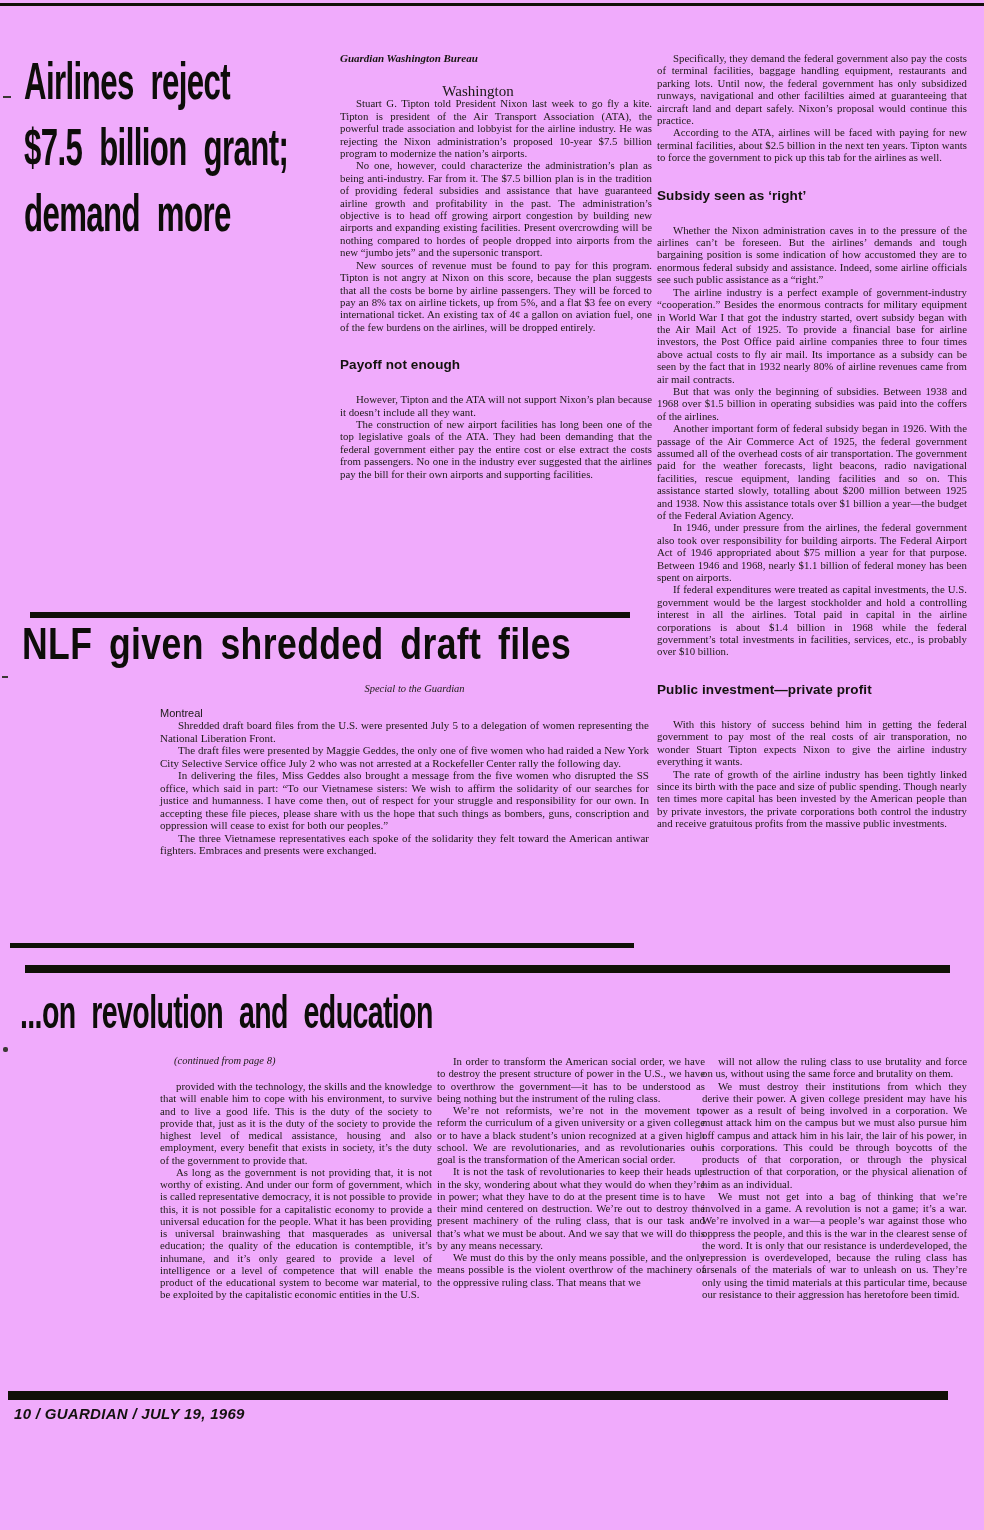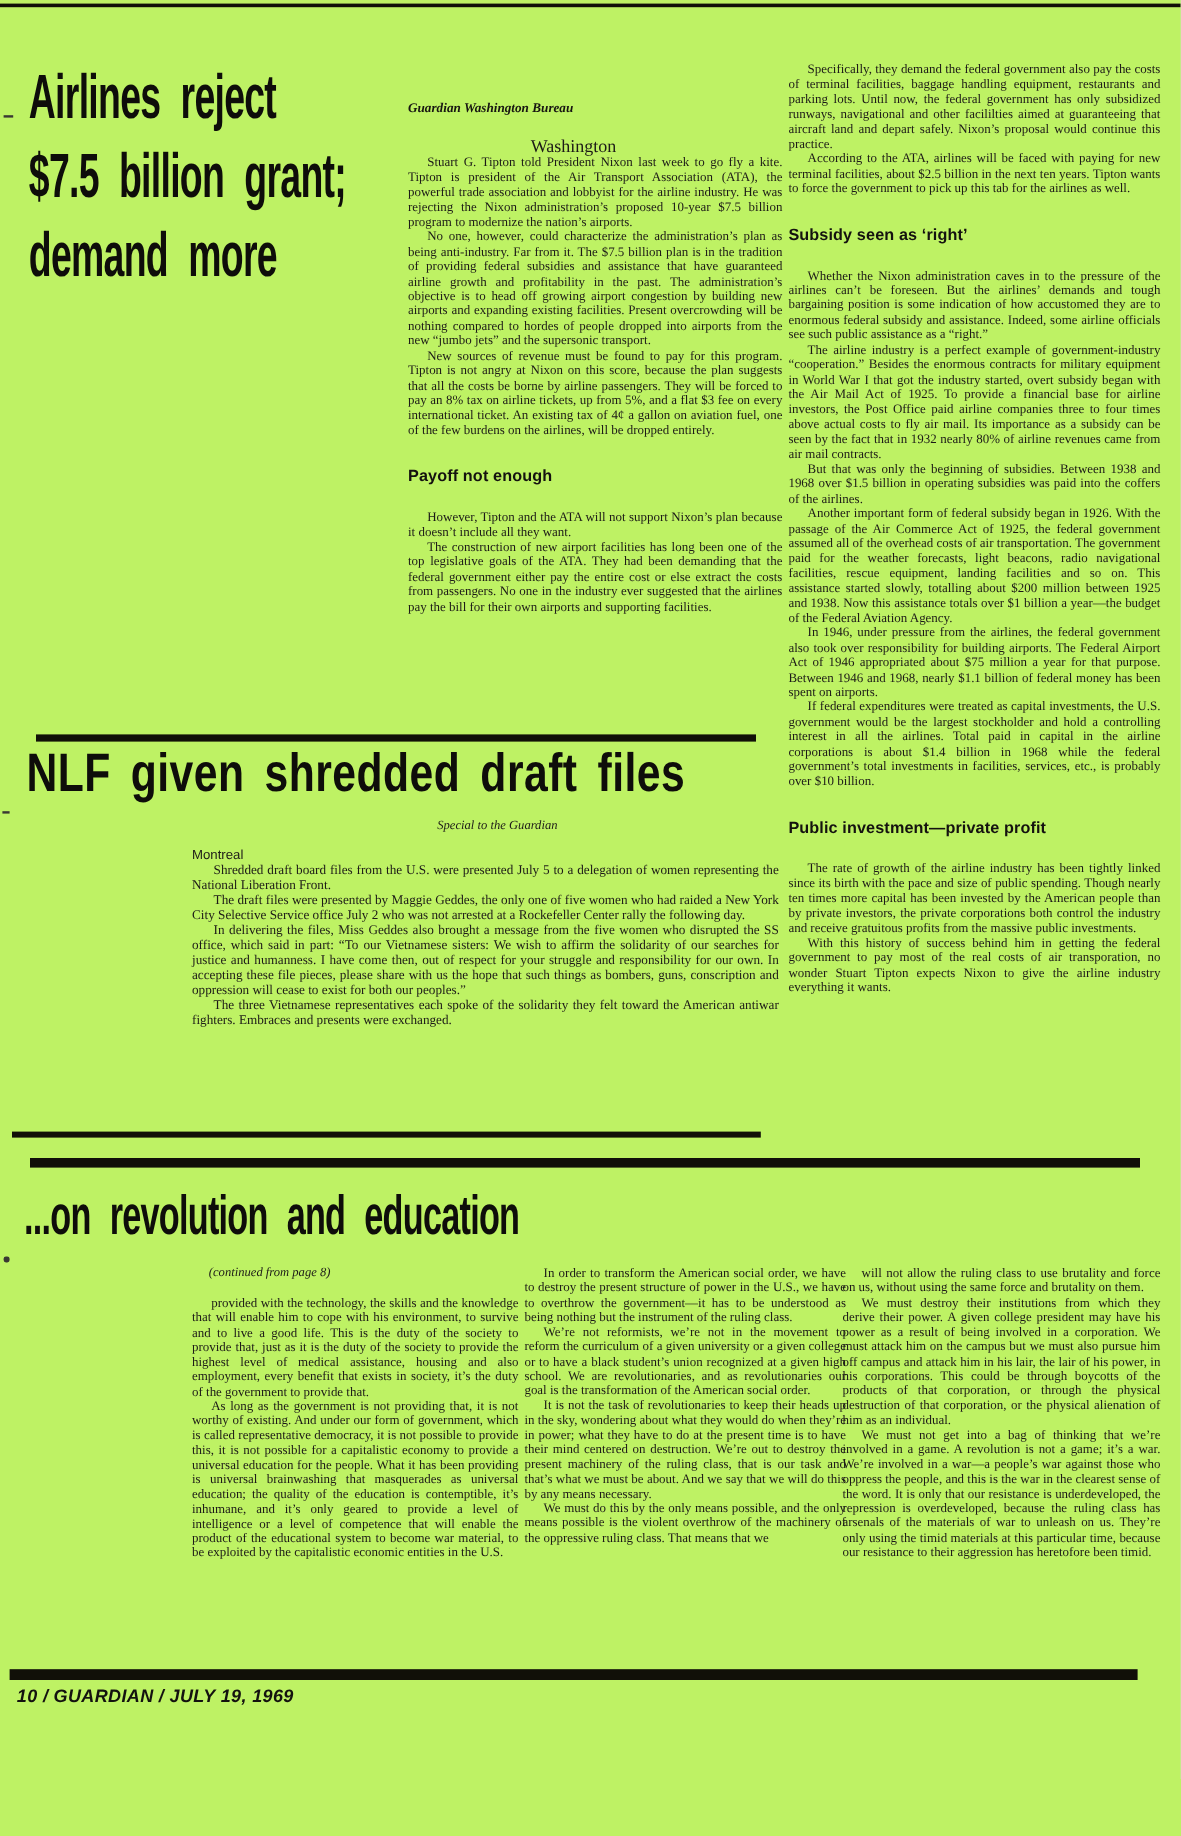--- a/index.html
+++ b/index.html
@@ -1,32 +1,32 @@
 <!DOCTYPE html>
 <html><head>
 <meta charset="utf-8">
 <style>
   html,body{margin:0;padding:0;background:#d8d6d0;}
-  .page{position:relative;width:984px;height:1530px;background:#bef264;overflow:hidden;
+  .page{position:relative;width:984px;height:1530px;background:#f0abfc;overflow:hidden;
         font-family:"Liberation Serif",serif;color:#1c1a17;}
   .rule{position:absolute;background:#111008;}
   .top-rule{left:0;top:3px;width:984px;height:3px;}
   .nlf-top-rule{left:30px;top:612px;width:600px;height:6px;}
   .nlf-bottom-rule{left:10px;top:943px;width:624px;height:5px;}
   .edu-top-rule{left:25px;top:965px;width:925px;height:8px;}
   .footer-rule{left:8px;top:1391px;width:940px;height:9px;}
 
   .main-headline{position:absolute;left:24px;top:48px;width:560px;margin:0;
     font-family:"Liberation Sans",sans-serif;font-weight:900;font-size:52px;line-height:66px;
     letter-spacing:-1px;word-spacing:.28em;color:#0e0d0a;
     transform:scaleX(.60);transform-origin:0 0;}
   .headline-line{display:block;margin:0;}
 
   .col{position:absolute;top:52px;}
-  .col-2{left:340px;width:312px;margin-top:32px;}
+  .col-2{left:340px;width:312px;}
   .col-3{left:657px;width:310px;}
 
   .para{margin:0;text-align:justify;text-indent:16px;
     font-size:10.8px;line-height:12.4px;color:#1c1a17;}
   .para.sans{font-family:Liberation Serif, serif;font-size:11px;line-height:12.45px;text-indent:18px;}
   .para.edu{line-height:12.25px;}
 
   .byline{font-style:italic;font-weight:700;font-size:11px;line-height:13px;color:#171511;}
   .dateline{font-size:15px;line-height:12.4px;text-align:center;padding-right:36px;margin-top:20px;}
   .subhead{font-family:"Liberation Sans",sans-serif;font-weight:700;font-size:13.5px;line-height:16px;
@@ -101,22 +101,22 @@
       <div>
           <p class="para">Whether the Nixon administration caves in to the pressure of the airlines can’t be foreseen. But the airlines’ demands and tough bargaining position is some indication of how accustomed they are to enormous federal subsidy and assistance. Indeed, some airline officials see such public assistance as a “right.”</p>
           <p class="para">The airline industry is a perfect example of government-industry “cooperation.” Besides the enormous contracts for military equipment in World War I that got the industry started, overt subsidy began with the Air Mail Act of 1925. To provide a financial base for airline investors, the Post Office paid airline companies three to four times above actual costs to fly air mail. Its importance as a subsidy can be seen by the fact that in 1932 nearly 80% of airline revenues came from air mail contracts.</p>
           <p class="para">But that was only the beginning of subsidies. Between 1938 and 1968 over $1.5 billion in operating subsidies was paid into the coffers of the airlines.</p>
           <p class="para">Another important form of federal subsidy began in 1926. With the passage of the Air Commerce Act of 1925, the federal government assumed all of the overhead costs of air transportation. The government paid for the weather forecasts, light beacons, radio navigational facilities, rescue equipment, landing facilities and so on. This assistance started slowly, totalling about $200 million between 1925 and 1938. Now this assistance totals over $1 billion a year—the budget of the Federal Aviation Agency.</p>
           <p class="para">In 1946, under pressure from the airlines, the federal government also took over responsibility for building airports. The Federal Airport Act of 1946 appropriated about $75 million a year for that purpose. Between 1946 and 1968, nearly $1.1 billion of federal money has been spent on airports.</p>
           <p class="para">If federal expenditures were treated as capital investments, the U.S. government would be the largest stockholder and hold a controlling interest in all the airlines. Total paid in capital in the airline corporations is about $1.4 billion in 1968 while the federal government’s total investments in facilities, services, etc., is probably over $10 billion.</p>
         </div>
       <h3 class="subhead">Public investment—private profit</h3>
       <div>
+          <p class="para">With this history of success behind him in getting the federal government to pay most of the real costs of air transporation, no wonder Stuart Tipton expects Nixon to give the airline industry everything it wants.</p>
           <p class="para">The rate of growth of the airline industry has been tightly linked since its birth with the pace and size of public spending. Though nearly ten times more capital has been invested by the American people than by private investors, the private corporations both control the industry and receive gratuitous profits from the massive public investments.</p>
-          <p class="para">With this history of success behind him in getting the federal government to pay most of the real costs of air transporation, no wonder Stuart Tipton expects Nixon to give the airline industry everything it wants.</p>
         </div>
     </div>
   </section>
 
   <section>
     <div class="rule nlf-top-rule"></div>
     <h2 class="nlf-headline">NLF given shredded draft files</h2>
     <div class="nlf-body">
       <div class="nlf-byline">Special to the Guardian</div>
       <div class="nlf-dateline">Montreal</div>

